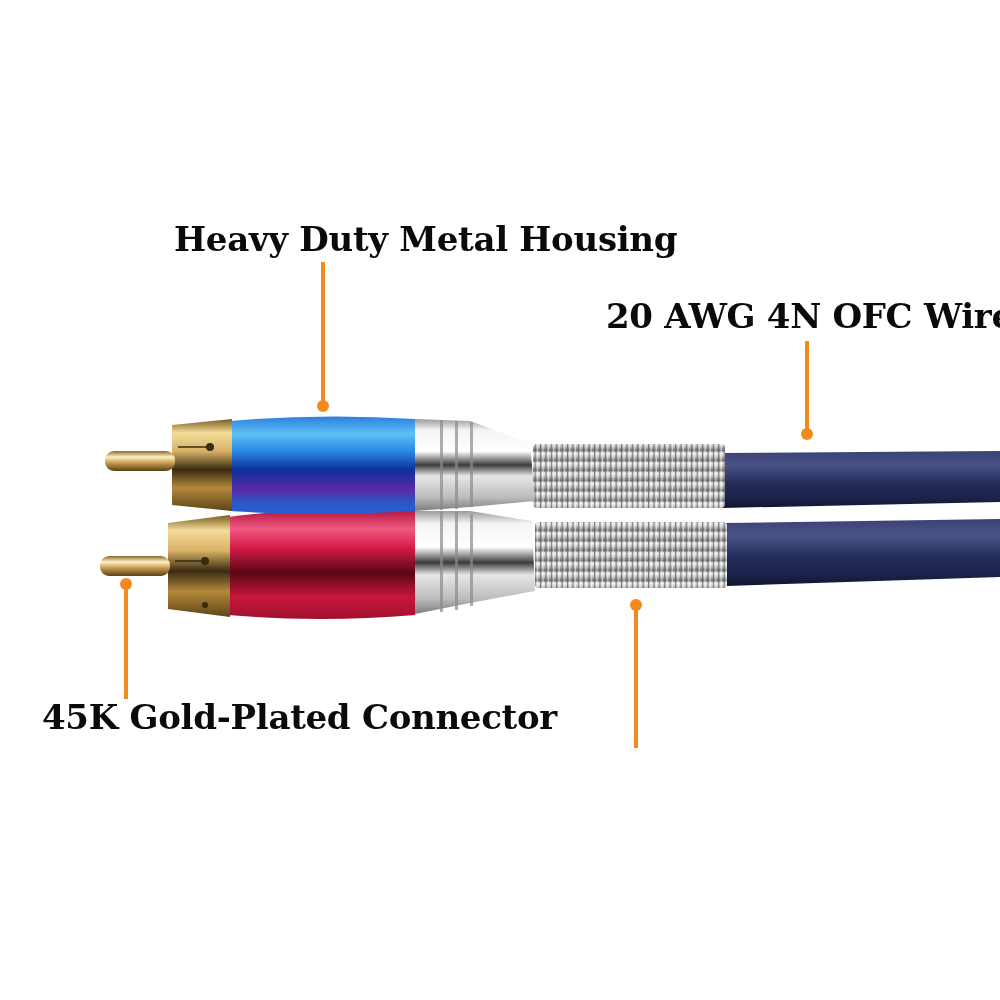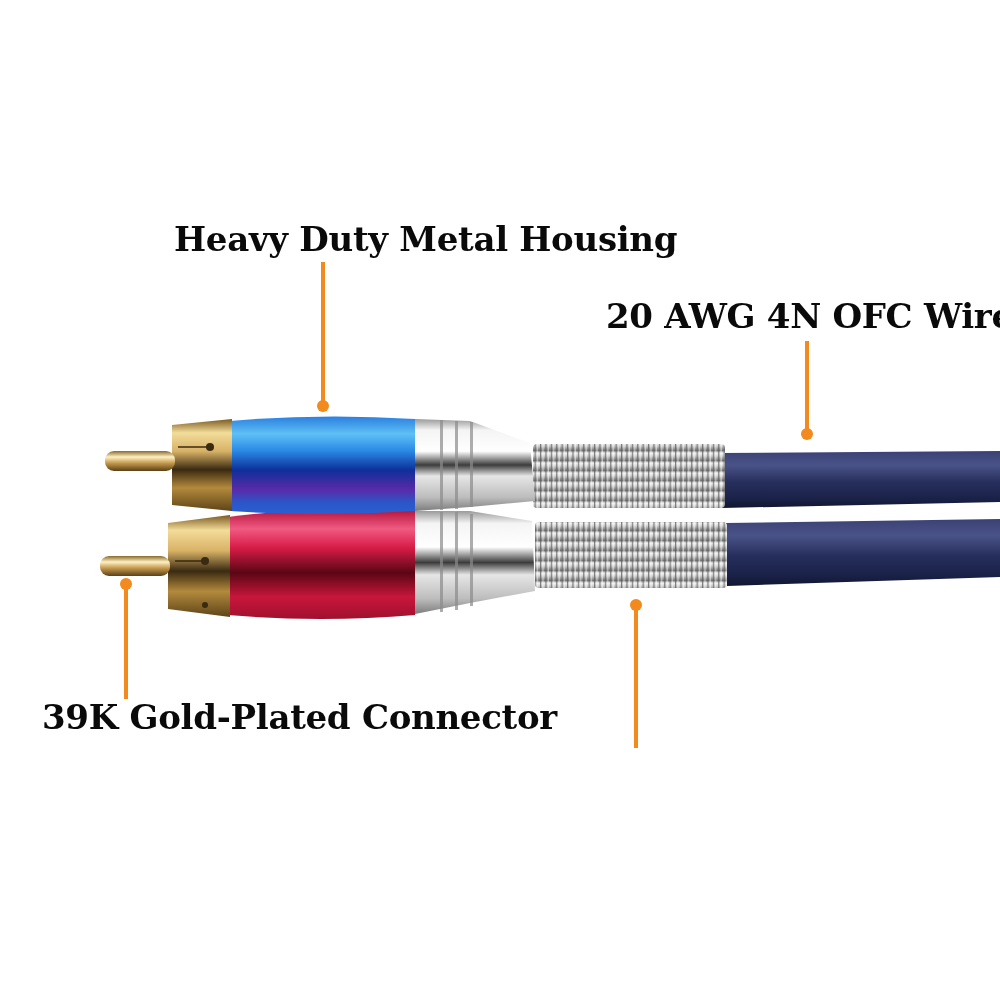--- a/index.html
+++ b/index.html
@@ -156,15 +156,15 @@
   <div class="callout-dot" style="left:801px; top:417px;"></div>
 
   <div class="callout-line" style="left:124px; top:573px; height:115px;"></div>
   <div class="callout-dot" style="left:120px; top:567px;"></div>
 
   <div class="callout-line" style="left:634px; top:594px; height:143px;"></div>
   <div class="callout-dot" style="left:630px; top:588px;"></div>
 
   <div class="label label-housing">Heavy Duty Metal Housing</div>
   <div class="label label-wire">20 AWG 4N OFC Wire</div>
-  <div class="label label-connector">39K Gold-Plated Connector</div>
+  <div class="label label-connector">45K Gold-Plated Connector</div>
 
 </div>
 
 </body></html>

